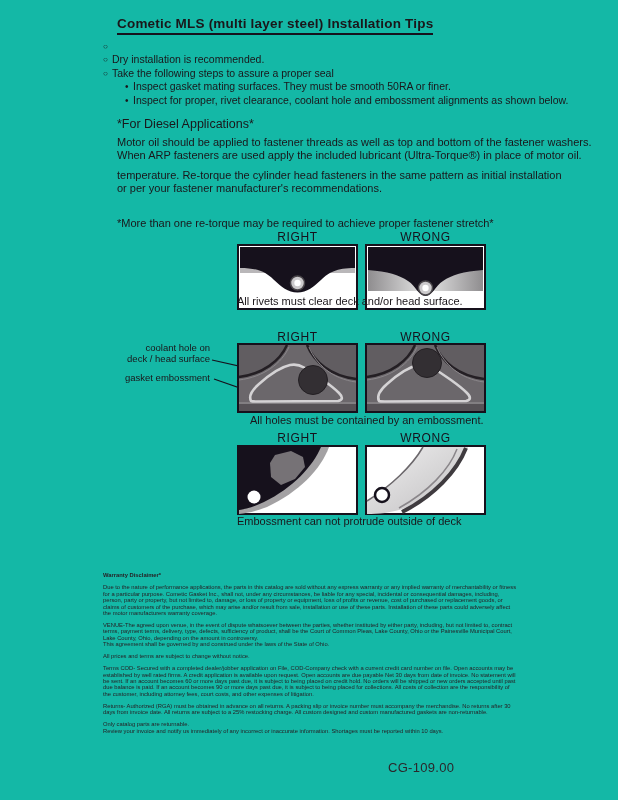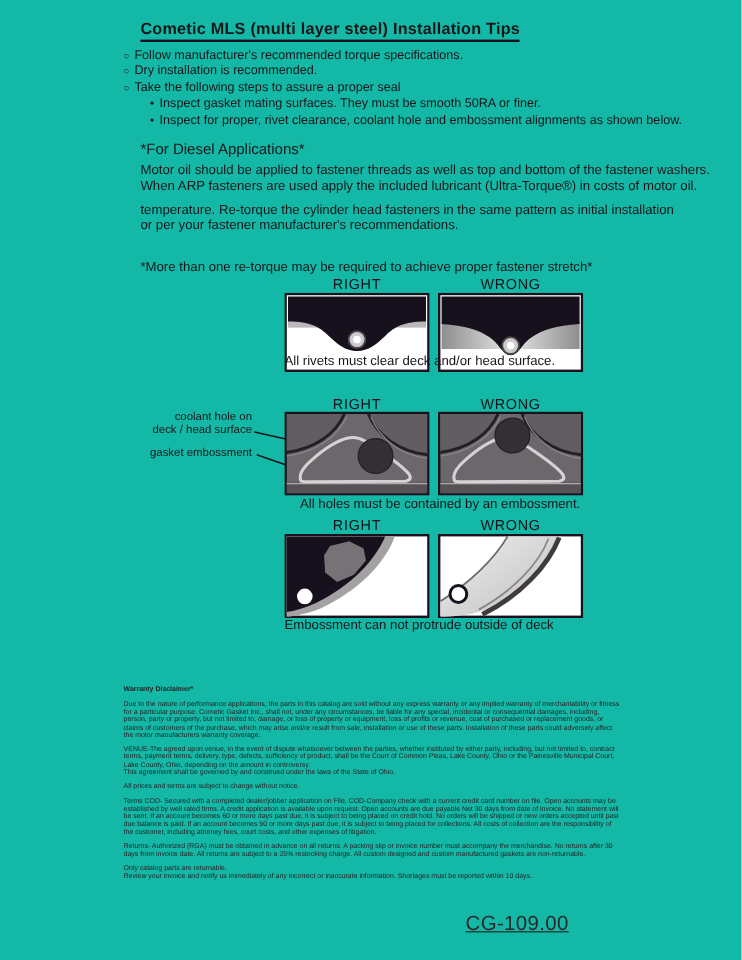--- a/index.html
+++ b/index.html
@@ -32,33 +32,32 @@
   .calloutlabel{
     position:absolute;left:60px;width:150px;text-align:right;
     font-size:9.5px;line-height:11px;white-space:nowrap;
   }
   .disclaimer{
     position:absolute;left:103px;top:572px;width:414px;
     font-size:5.8px;line-height:6.4px;color:#262226;
   }
   .disclaimer .dh{font-weight:bold;margin:0 0 6px 0;}
   .disclaimer p{margin:0 0 5.6px 0;}
-  .footer-code{position:absolute;left:388px;top:760px;font-size:17px;letter-spacing:0.3px;color:#2b272b;text-decoration:underline;}
+  .footer-code{position:absolute;left:388px;top:760px;font-size:13px;letter-spacing:0.3px;color:#2b272b;}
 </style>
 </head>
 <body>
 
 <div class="page">
 
   <div class="title">Cometic MLS (multi layer steel) Installation Tips</div>
 
   <div class="bullets">
     <div class="b">
       <span class="m1">○</span>
-      <span>Follow manufacturer's recommended torque specifications.</span>
     </div>
     <div class="b">
       <span class="m1">○</span>
       <span>Dry installation is recommended.</span>
     </div>
     <div class="b">
       <span class="m1">○</span>
       <span>Take the following steps to assure a proper seal</span>
     </div>
     <div class="b sub">
@@ -68,21 +67,21 @@
     <div class="b sub">
       <span class="m2">•</span>
       <span>Inspect for proper, rivet clearance, coolant hole and embossment alignments as shown below.</span>
     </div>
   </div>
 
   <div class="diesel-heading">*For Diesel Applications*</div>
 
   <div class="body-block" style="top:136px">
     <div>Motor oil should be applied to fastener threads as well as top and bottom of the fastener washers.</div>
-    <div>When ARP fasteners are used apply the included lubricant (Ultra-Torque®) in costs of motor oil.</div>
+    <div>When ARP fasteners are used apply the included lubricant (Ultra-Torque®) in place of motor oil.</div>
   </div>
 
   <div class="body-block" style="top:169px">
     <div>temperature. Re-torque the cylinder head fasteners in the same pattern as initial installation</div>
     <div>or per your fastener manufacturer's recommendations.</div>
   </div>
 
   <div class="body-block" style="top:217px">*More than one re-torque may be required to achieve proper fastener stretch*</div>
 
   <div class="dlabel" style="left:237px;top:230px">RIGHT</div>

